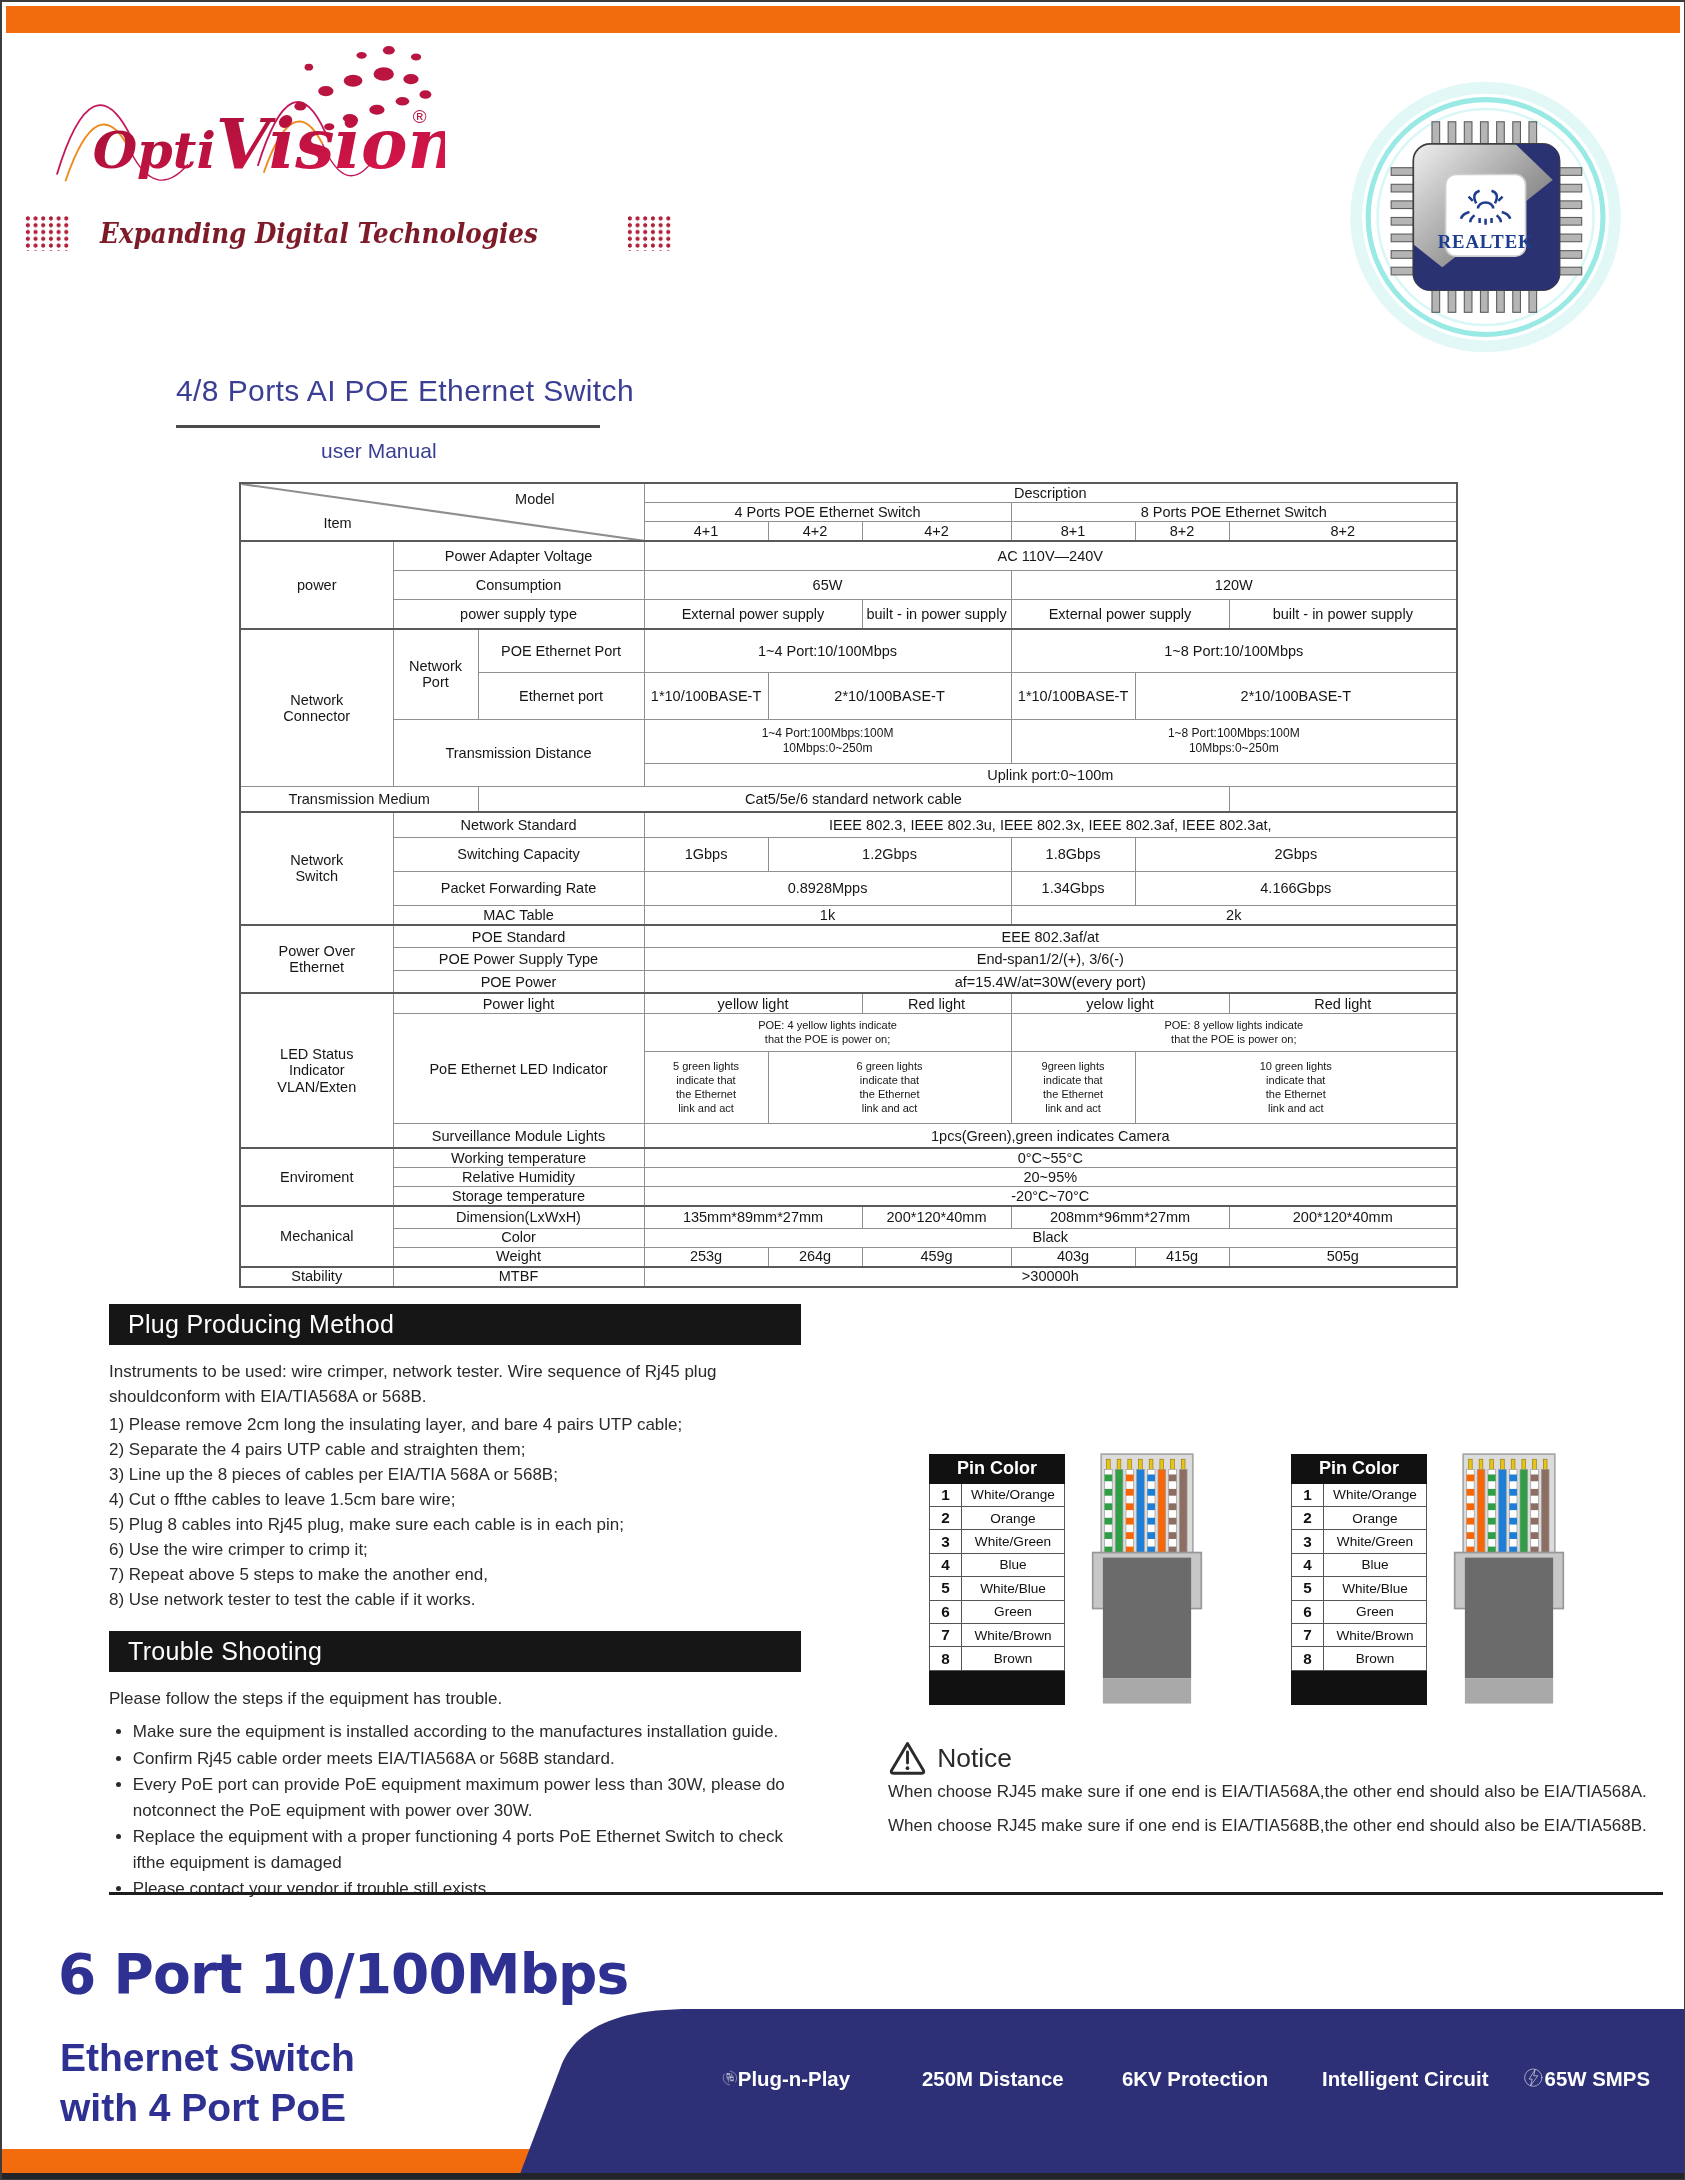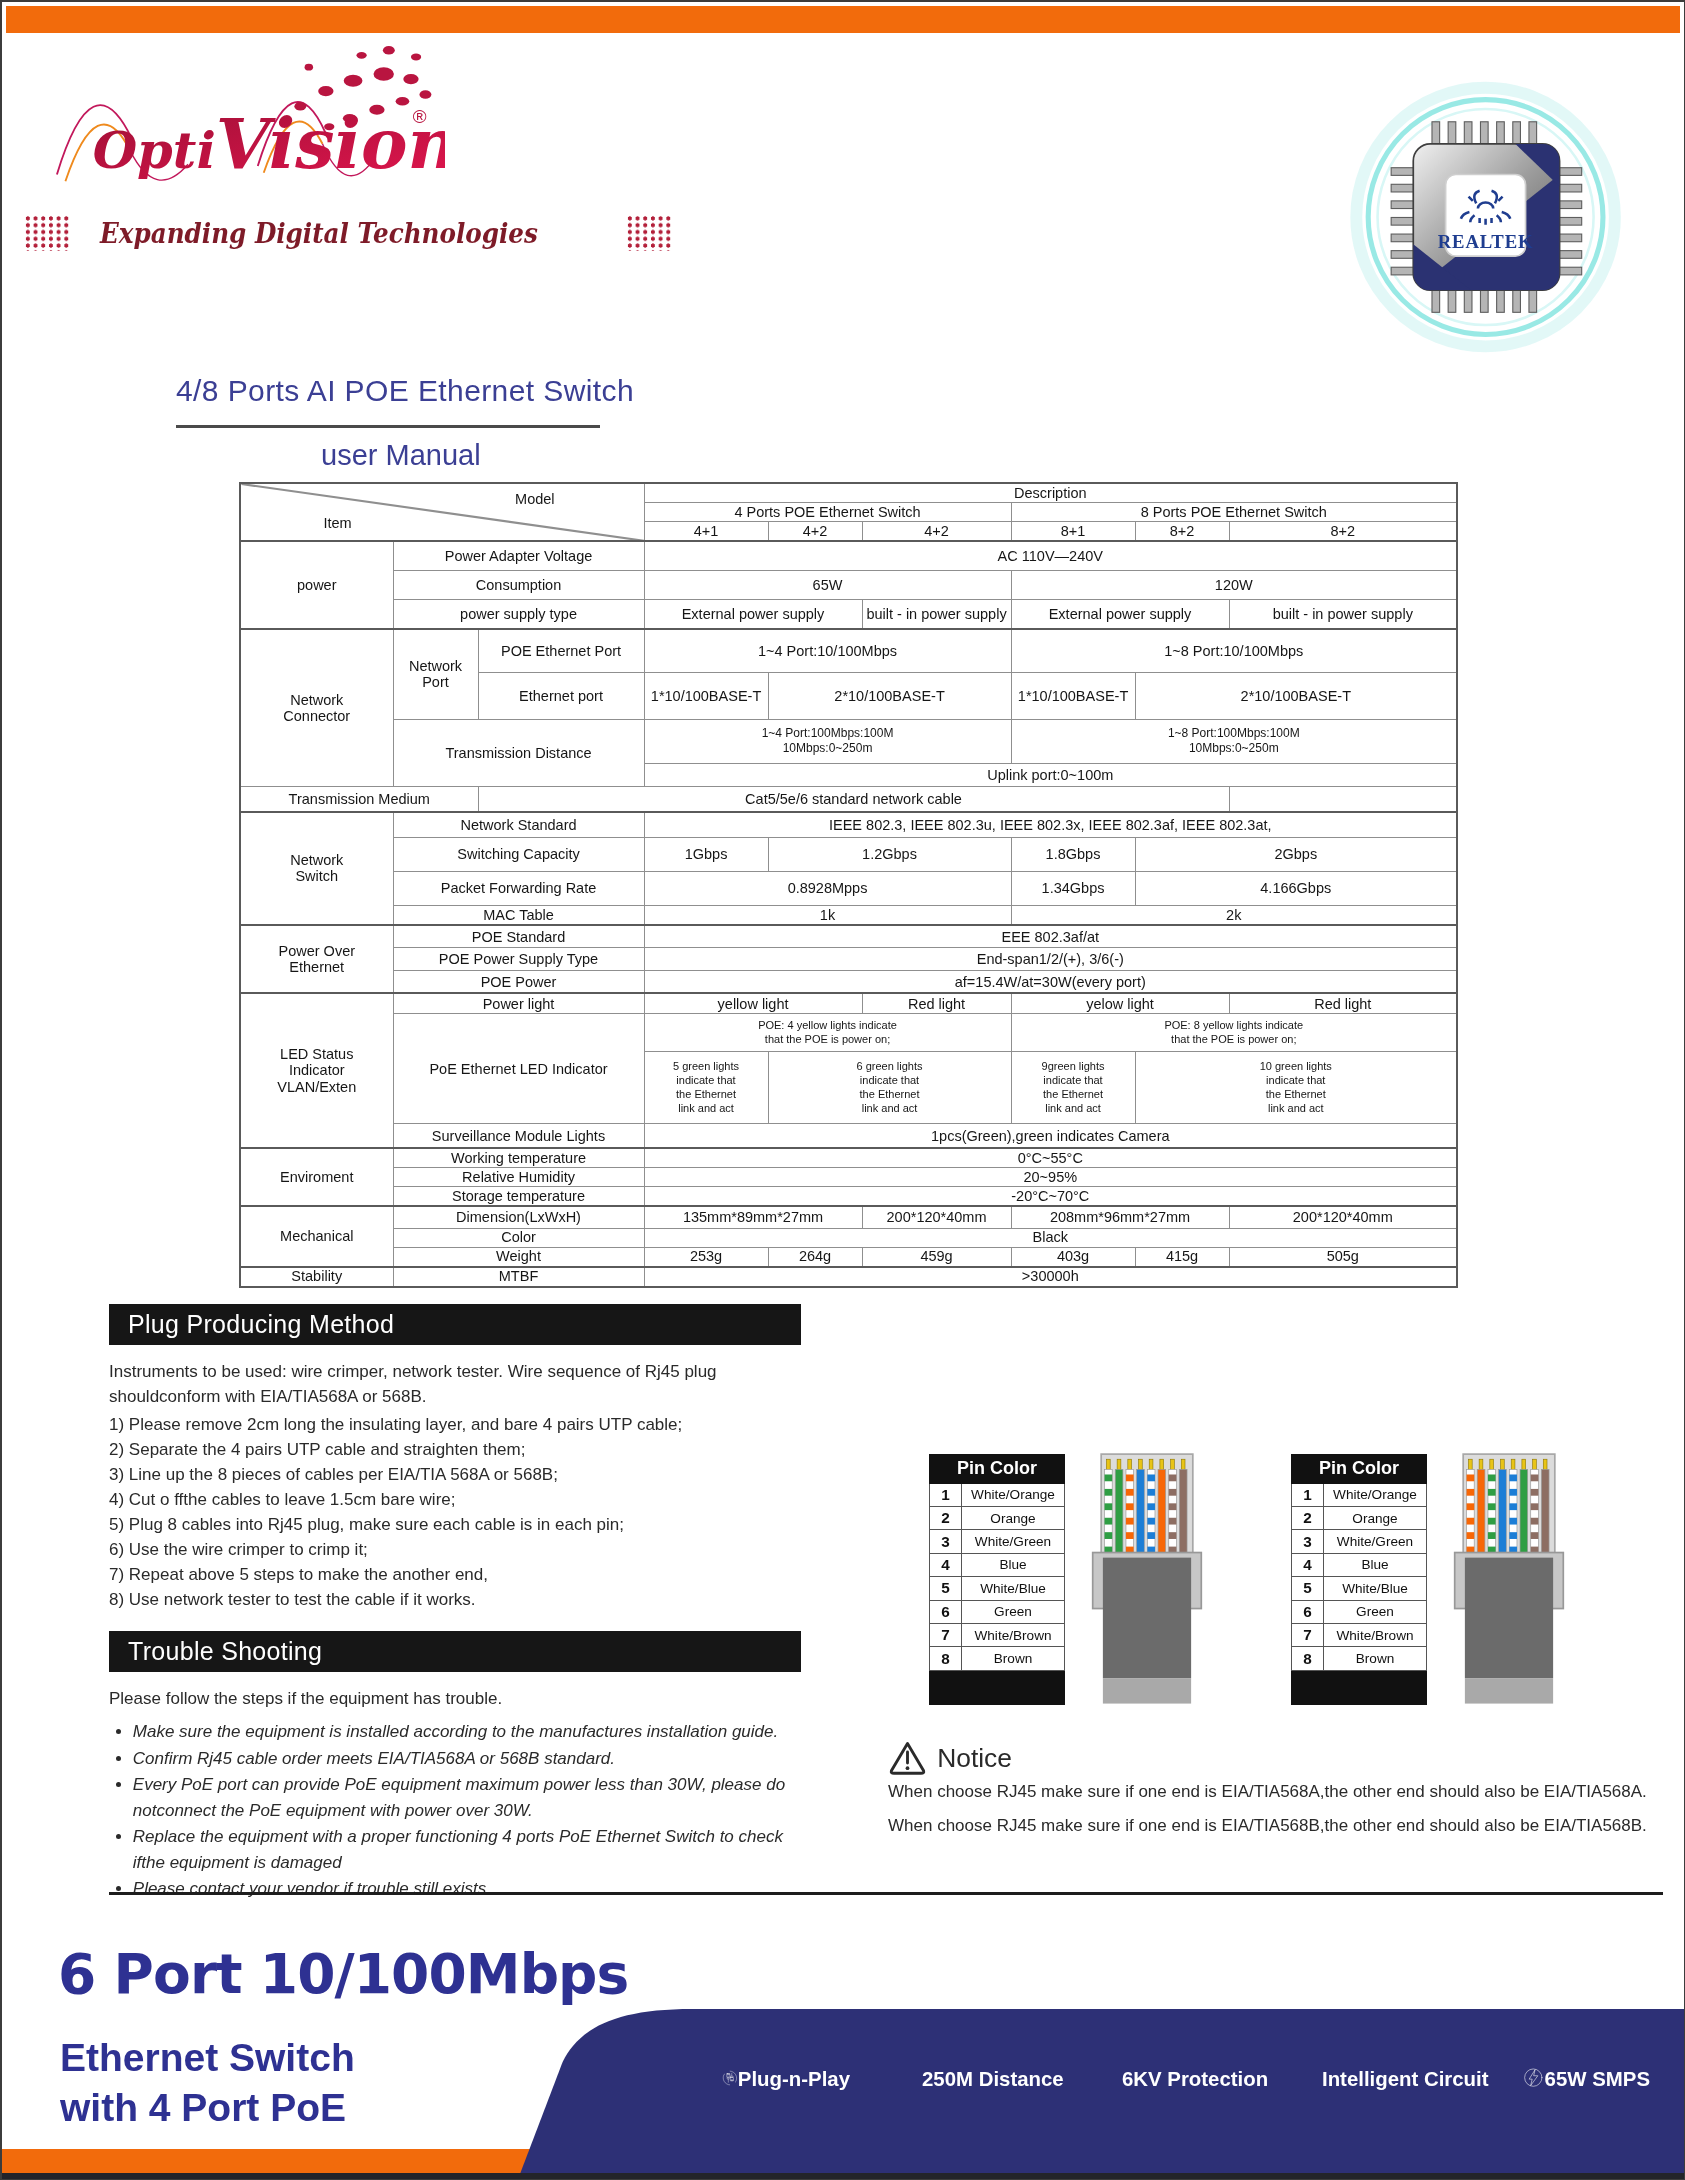--- a/index.html
+++ b/index.html
@@ -11,40 +11,40 @@
   #topbar{left:4.3px;right:4.3px;top:4.3px;height:26.4px;background:#f26b0c;}
   
   #tagline-row{left:22px;top:213px;display:flex;align-items:center;gap:28px;}
   .dotgrid{width:48px;height:36px;background-image:radial-gradient(circle,#b3203a 1.8px,transparent 2.4px);
            background-size:7.7px 6.8px;}
   #tagline{font-family:"DejaVu Serif",serif;font-style:italic;font-weight:bold;
            font-size:28px;color:#7e1b28;transform:scaleX(.88);transform-origin:left center;white-space:nowrap;}
   
   #doc-title{left:174px;top:372px;font-size:30px;color:#3b3f94;letter-spacing:0.4px;}
   #title-rule{left:174px;top:423px;width:424px;height:2.6px;background:#4a4a4a;}
-  #doc-subtitle{left:319px;top:437px;font-size:29px;color:#3b3f94;}
+  #doc-subtitle{left:319px;top:437px;font-size:21px;color:#3b3f94;}
   
   #spec-wrap{left:237px;top:480px;}
   table.spec{border-collapse:collapse;table-layout:fixed;width:1216px;border:2.6px solid #5a5a5a;}
   table.spec td{border:1.7px solid #8f8f8f;text-align:center;vertical-align:middle;
                 padding:0.9px 2.6px;font-size:14.5px;line-height:1.12;color:#161616;overflow:hidden;}
   table.spec tr.gs td{border-top:2.6px solid #5a5a5a;}
   table.spec td.sm{font-size:11px;line-height:1.25;}
   table.spec td.md{font-size:12px;line-height:1.25;}
   td.diagcell{position:relative;padding:0;}
   .diag-model{position:absolute;top:6.8px;left:46%;width:54%;text-align:center;font-size:14.5px;}
   .diag-item{position:absolute;bottom:8.5px;left:2%;width:44%;text-align:center;font-size:14.5px;}
   
   #leftcol{left:107px;top:1302px;width:692px;}
   .banner{background:#161616;color:#fff;font-size:25px;height:41px;line-height:41px;
           padding-left:19px;letter-spacing:0.3px;}
   .intro{font-size:17px;line-height:25px;margin:13.6px 0 3.4px 0;color:#2a2a2a;}
   .step{font-size:17px;line-height:25px;color:#2a2a2a;}
   #trouble-banner{margin-top:19px;}
-  ul.bullets{margin:8.5px 0 0 8.5px;padding-left:15.3px;font-style:italic;}
+  ul.bullets{margin:8.5px 0 0 8.5px;padding-left:15.3px;}
   ul.bullets li{font-size:17px;line-height:25.6px;color:#2a2a2a;margin-bottom:0.9px;}
   
   .pin-table{border-collapse:collapse;width:136px;background:#fff;padding-left:44px;}
   .pin-table th{background:#111;color:#fff;font-size:18px;height:25.6px;border:1.7px solid #111;}
   .pin-table td{border:1.7px solid #555;font-size:13.6px;height:20.4px;text-align:center;color:#111;}
   .pin-table td.num{width:29px;font-weight:bold;font-size:15.3px;}
   .pin-table .footbar td{background:#111;height:31px;border-color:#111;}
   
   #notice{left:886px;top:1738px;width:767px;}
   #notice-head{display:flex;align-items:center;gap:10.2px;}

